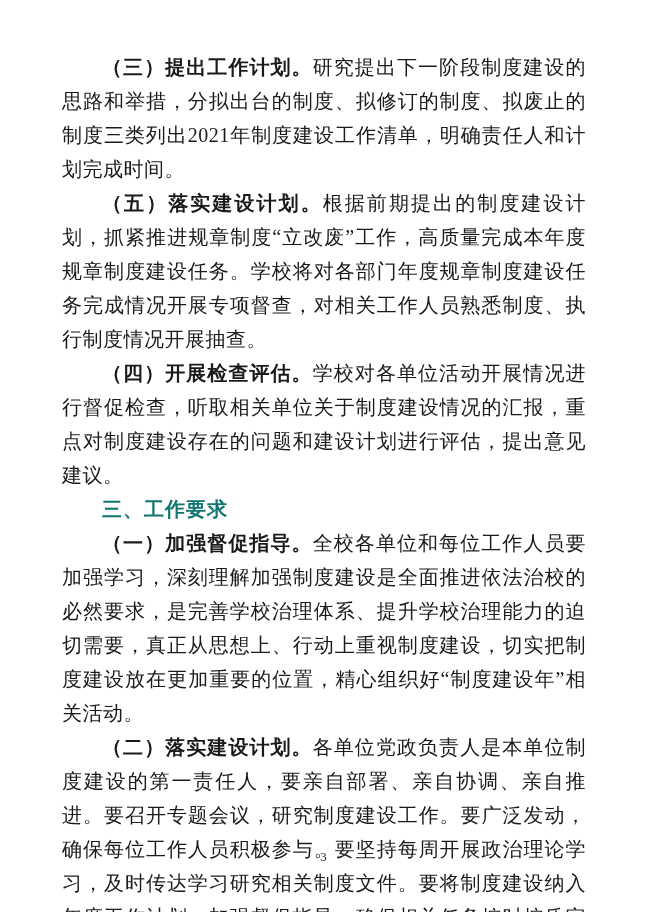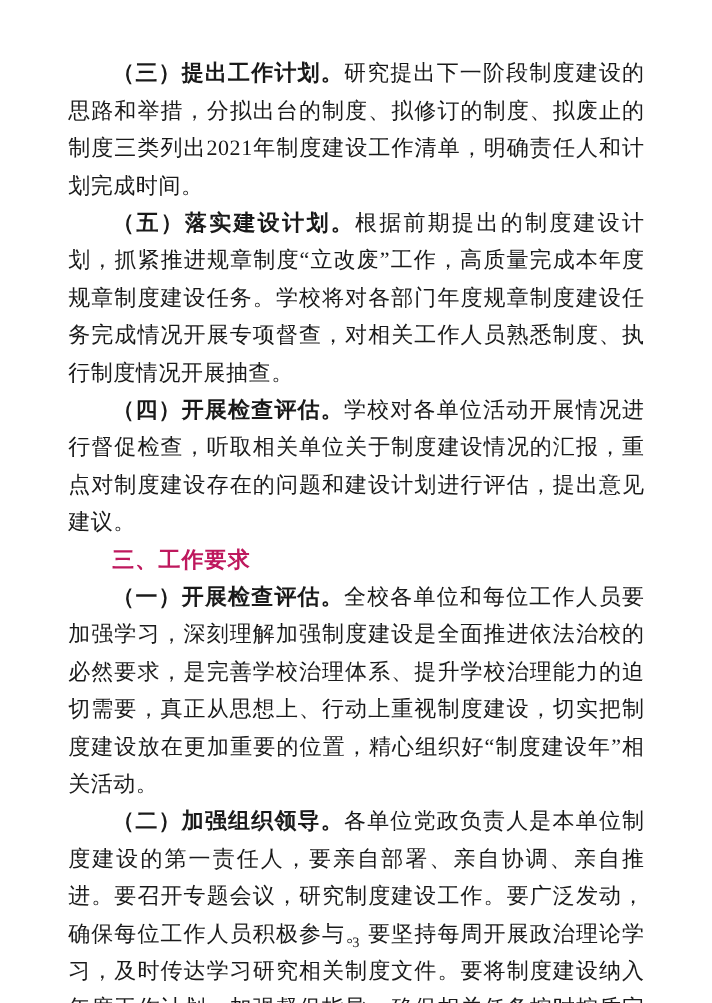--- a/index.html
+++ b/index.html
@@ -40,21 +40,21 @@
     font-weight: bold;
   }
   .section-heading {
     margin: 0;
     padding: 0;
     text-indent: 2em;
     font-size: 20px;
     line-height: 34px;
     font-weight: bold;
     font-family: "Liberation Sans", "DejaVu Sans", sans-serif;
-    color: #be185d;
+    color: #0f766e;
     letter-spacing: 1px;
   }
   .page-number {
     position: absolute;
     left: 0;
     top: 849px;
     width: 100%;
     text-align: center;
     font-size: 13px;
     line-height: 16px;
@@ -70,21 +70,21 @@
   <main class="textblock">
 
     <p class="para"><span class="lead">（三）提出工作计划。</span><span>研究提出下一阶段制度建设的思路和举措，分拟出台的制度、拟修订的制度、拟废止的制度三类列出2021年制度建设工作清单，明确责任人和计划完成时间。</span></p>
 
     <p class="para"><span class="lead">（五）落实建设计划。</span><span>根据前期提出的制度建设计划，抓紧推进规章制度“立改废”工作，高质量完成本年度规章制度建设任务。学校将对各部门年度规章制度建设任务完成情况开展专项督查，对相关工作人员熟悉制度、执行制度情况开展抽查。</span></p>
 
     <p class="para"><span class="lead">（四）开展检查评估。</span><span>学校对各单位活动开展情况进行督促检查，听取相关单位关于制度建设情况的汇报，重点对制度建设存在的问题和建设计划进行评估，提出意见建议。</span></p>
 
     <h2 class="section-heading">三、工作要求</h2>
 
-    <p class="para"><span class="lead">（一）开展检查评估。</span><span>全校各单位和每位工作人员要加强学习，深刻理解加强制度建设是全面推进依法治校的必然要求，是完善学校治理体系、提升学校治理能力的迫切需要，真正从思想上、行动上重视制度建设，切实把制度建设放在更加重要的位置，精心组织好“制度建设年”相关活动。</span></p>
+    <p class="para"><span class="lead">（一）加强督促指导。</span><span>全校各单位和每位工作人员要加强学习，深刻理解加强制度建设是全面推进依法治校的必然要求，是完善学校治理体系、提升学校治理能力的迫切需要，真正从思想上、行动上重视制度建设，切实把制度建设放在更加重要的位置，精心组织好“制度建设年”相关活动。</span></p>
 
-    <p class="para"><span class="lead">（二）加强组织领导。</span><span>各单位党政负责人是本单位制度建设的第一责任人，要亲自部署、亲自协调、亲自推进。要召开专题会议，研究制度建设工作。要广泛发动，确保每位工作人员积极参与。要坚持每周开展政治理论学习，及时传达学习研究相关制度文件。要将制度建设纳入年度工作计划，加强督促指导，确保相关任务按时按质完成。</span></p>
+    <p class="para"><span class="lead">（二）落实建设计划。</span><span>各单位党政负责人是本单位制度建设的第一责任人，要亲自部署、亲自协调、亲自推进。要召开专题会议，研究制度建设工作。要广泛发动，确保每位工作人员积极参与。要坚持每周开展政治理论学习，及时传达学习研究相关制度文件。要将制度建设纳入年度工作计划，加强督促指导，确保相关任务按时按质完成。</span></p>
 
   </main>
 
   <div class="page-number">3</div>
 
 </div>
 
 </body></html>

